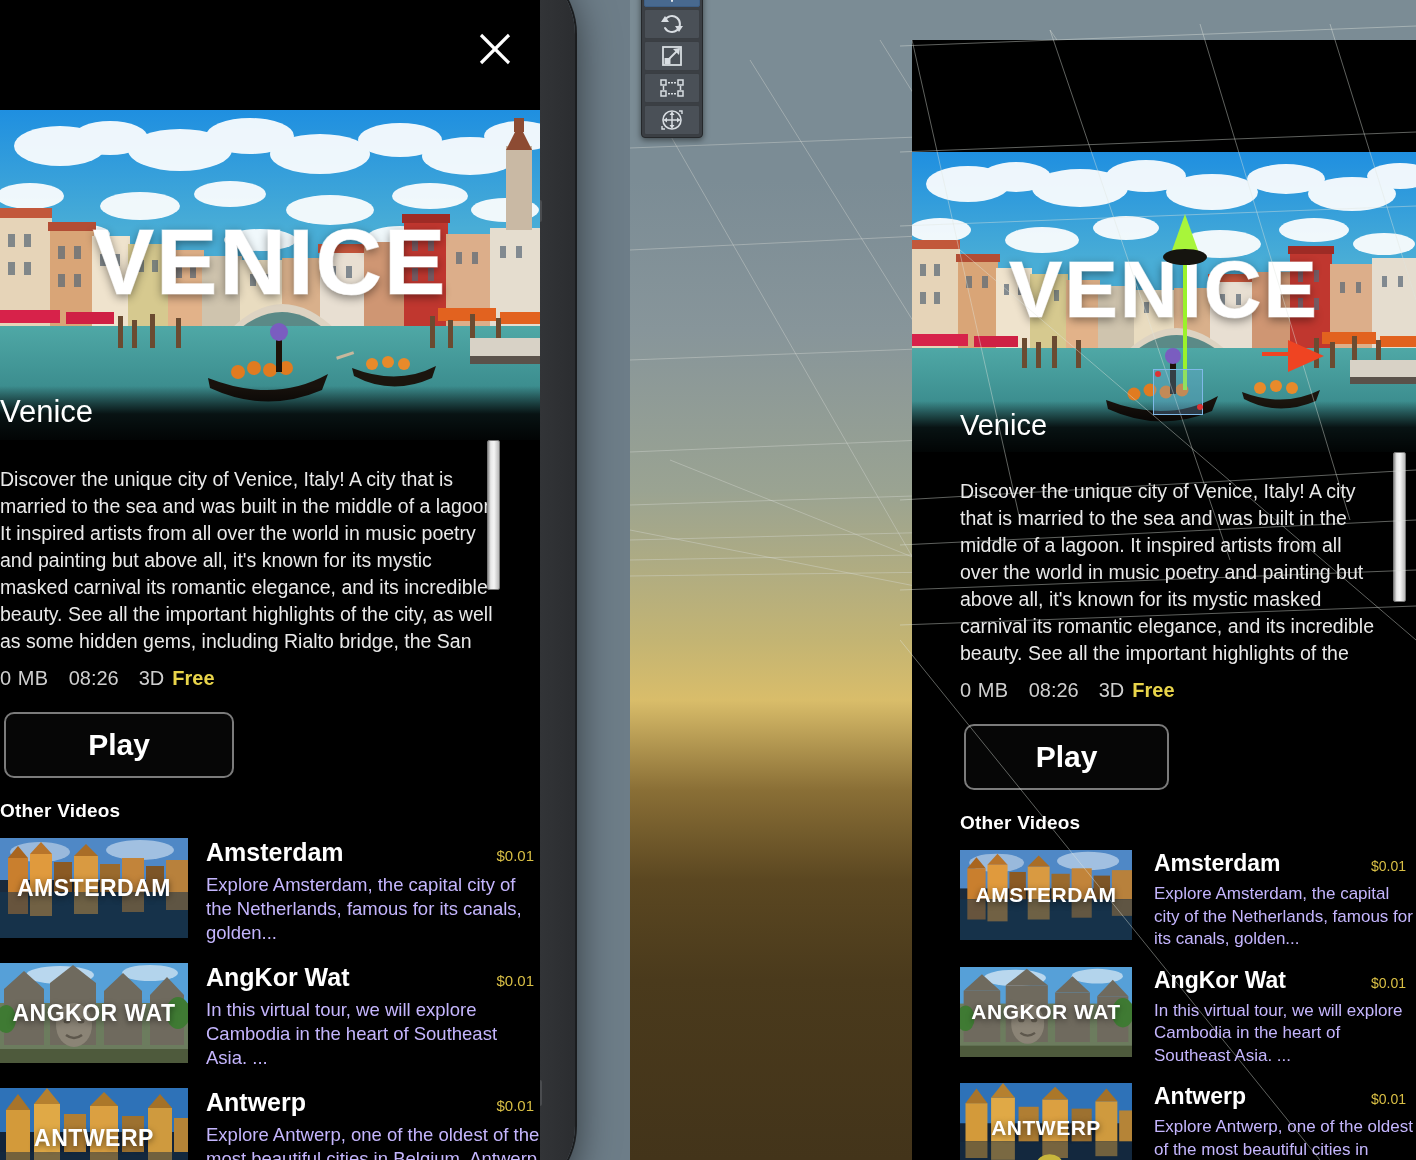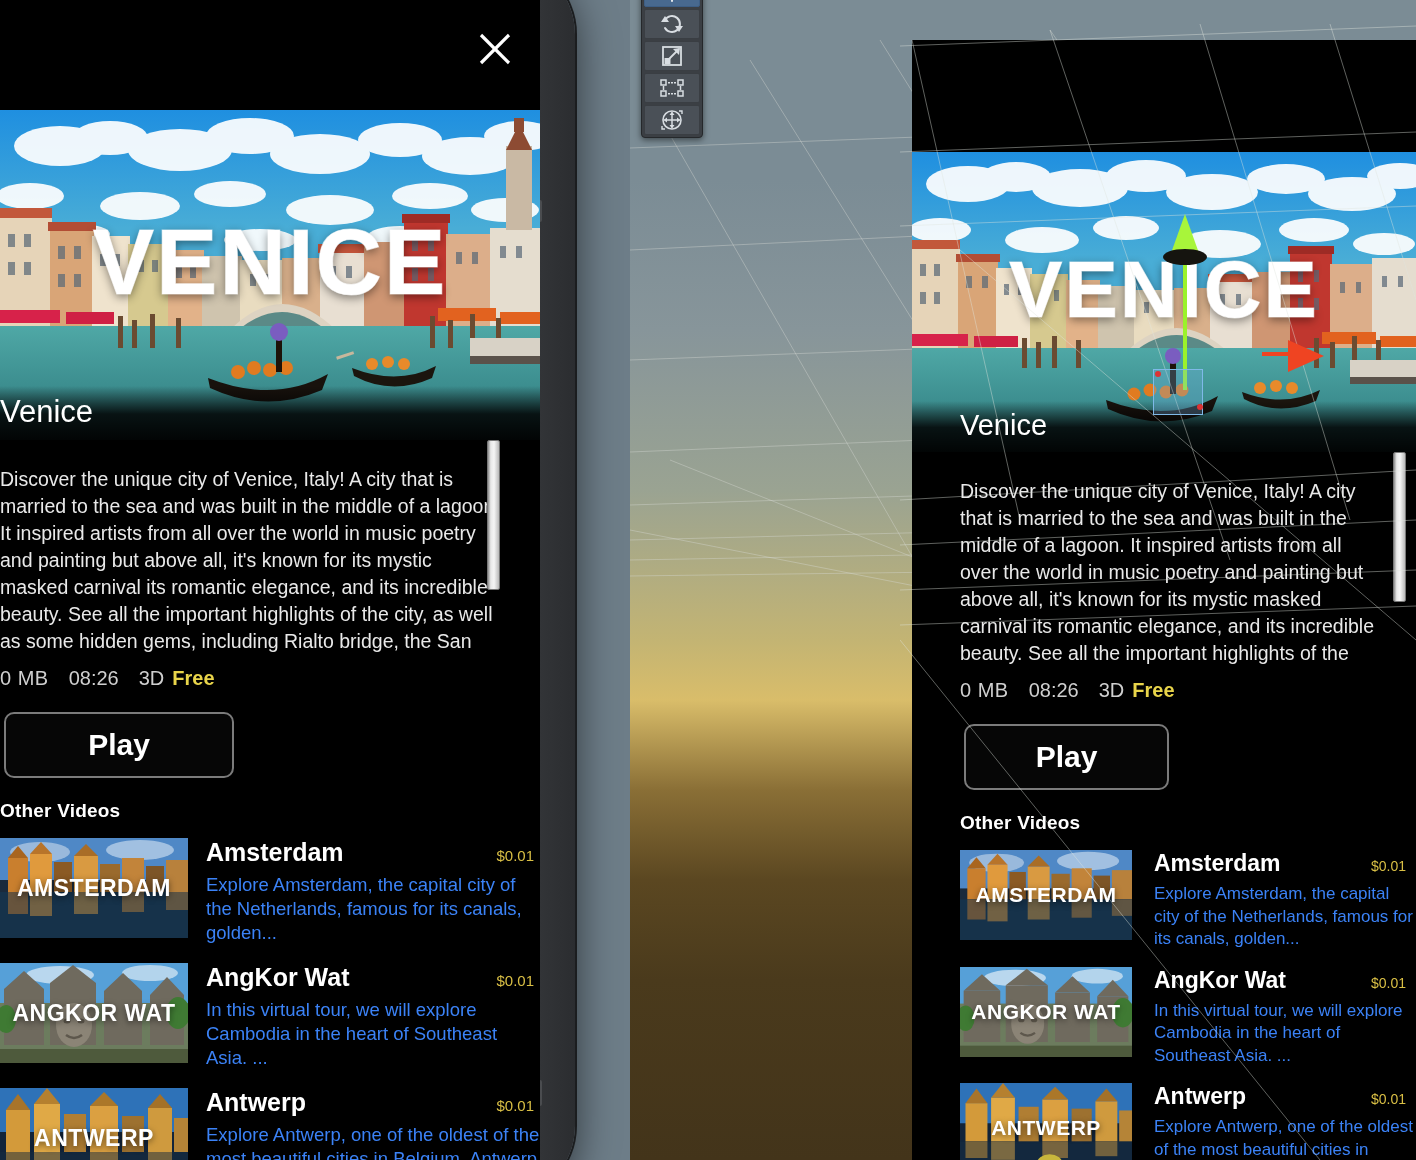--- a/index.html
+++ b/index.html
@@ -139,21 +139,21 @@
     text-shadow:0 2px 6px rgba(0,0,0,.55);
   }
   .app-left  .vthumb-word { font-size:23px; }
   .app-right .vthumb-word { font-size:21px; }
   .vinfo { flex:1; min-width:0; }
   .vtitle-row { display:flex; align-items:baseline; }
   .vtitle { font-size:25px; font-weight:bold; color:#fff; }
   .app-right .vtitle { font-size:23px; }
   .vprice { font-size:15px; color:#d9bf45; margin-left:auto; padding-right:6px; }
   .app-right .vprice { font-size:14px; padding-right:10px;}
-  .vdesc { font-size:18.5px; line-height:24px; color:#3b82f6; margin-top:6px; }
+  .vdesc { font-size:18.5px; line-height:24px; color:#c4b5fd; margin-top:6px; }
   .app-right .vdesc { font-size:17px; line-height:22.5px; }
 
   
   .right-black-top {
     position:absolute; left:912px; top:40px; width:504px; height:112px; background:#000;
   }
 
   
   .gizmo-y {
     position:absolute; left:1183px; top:222px; width:4px; height:168px;

